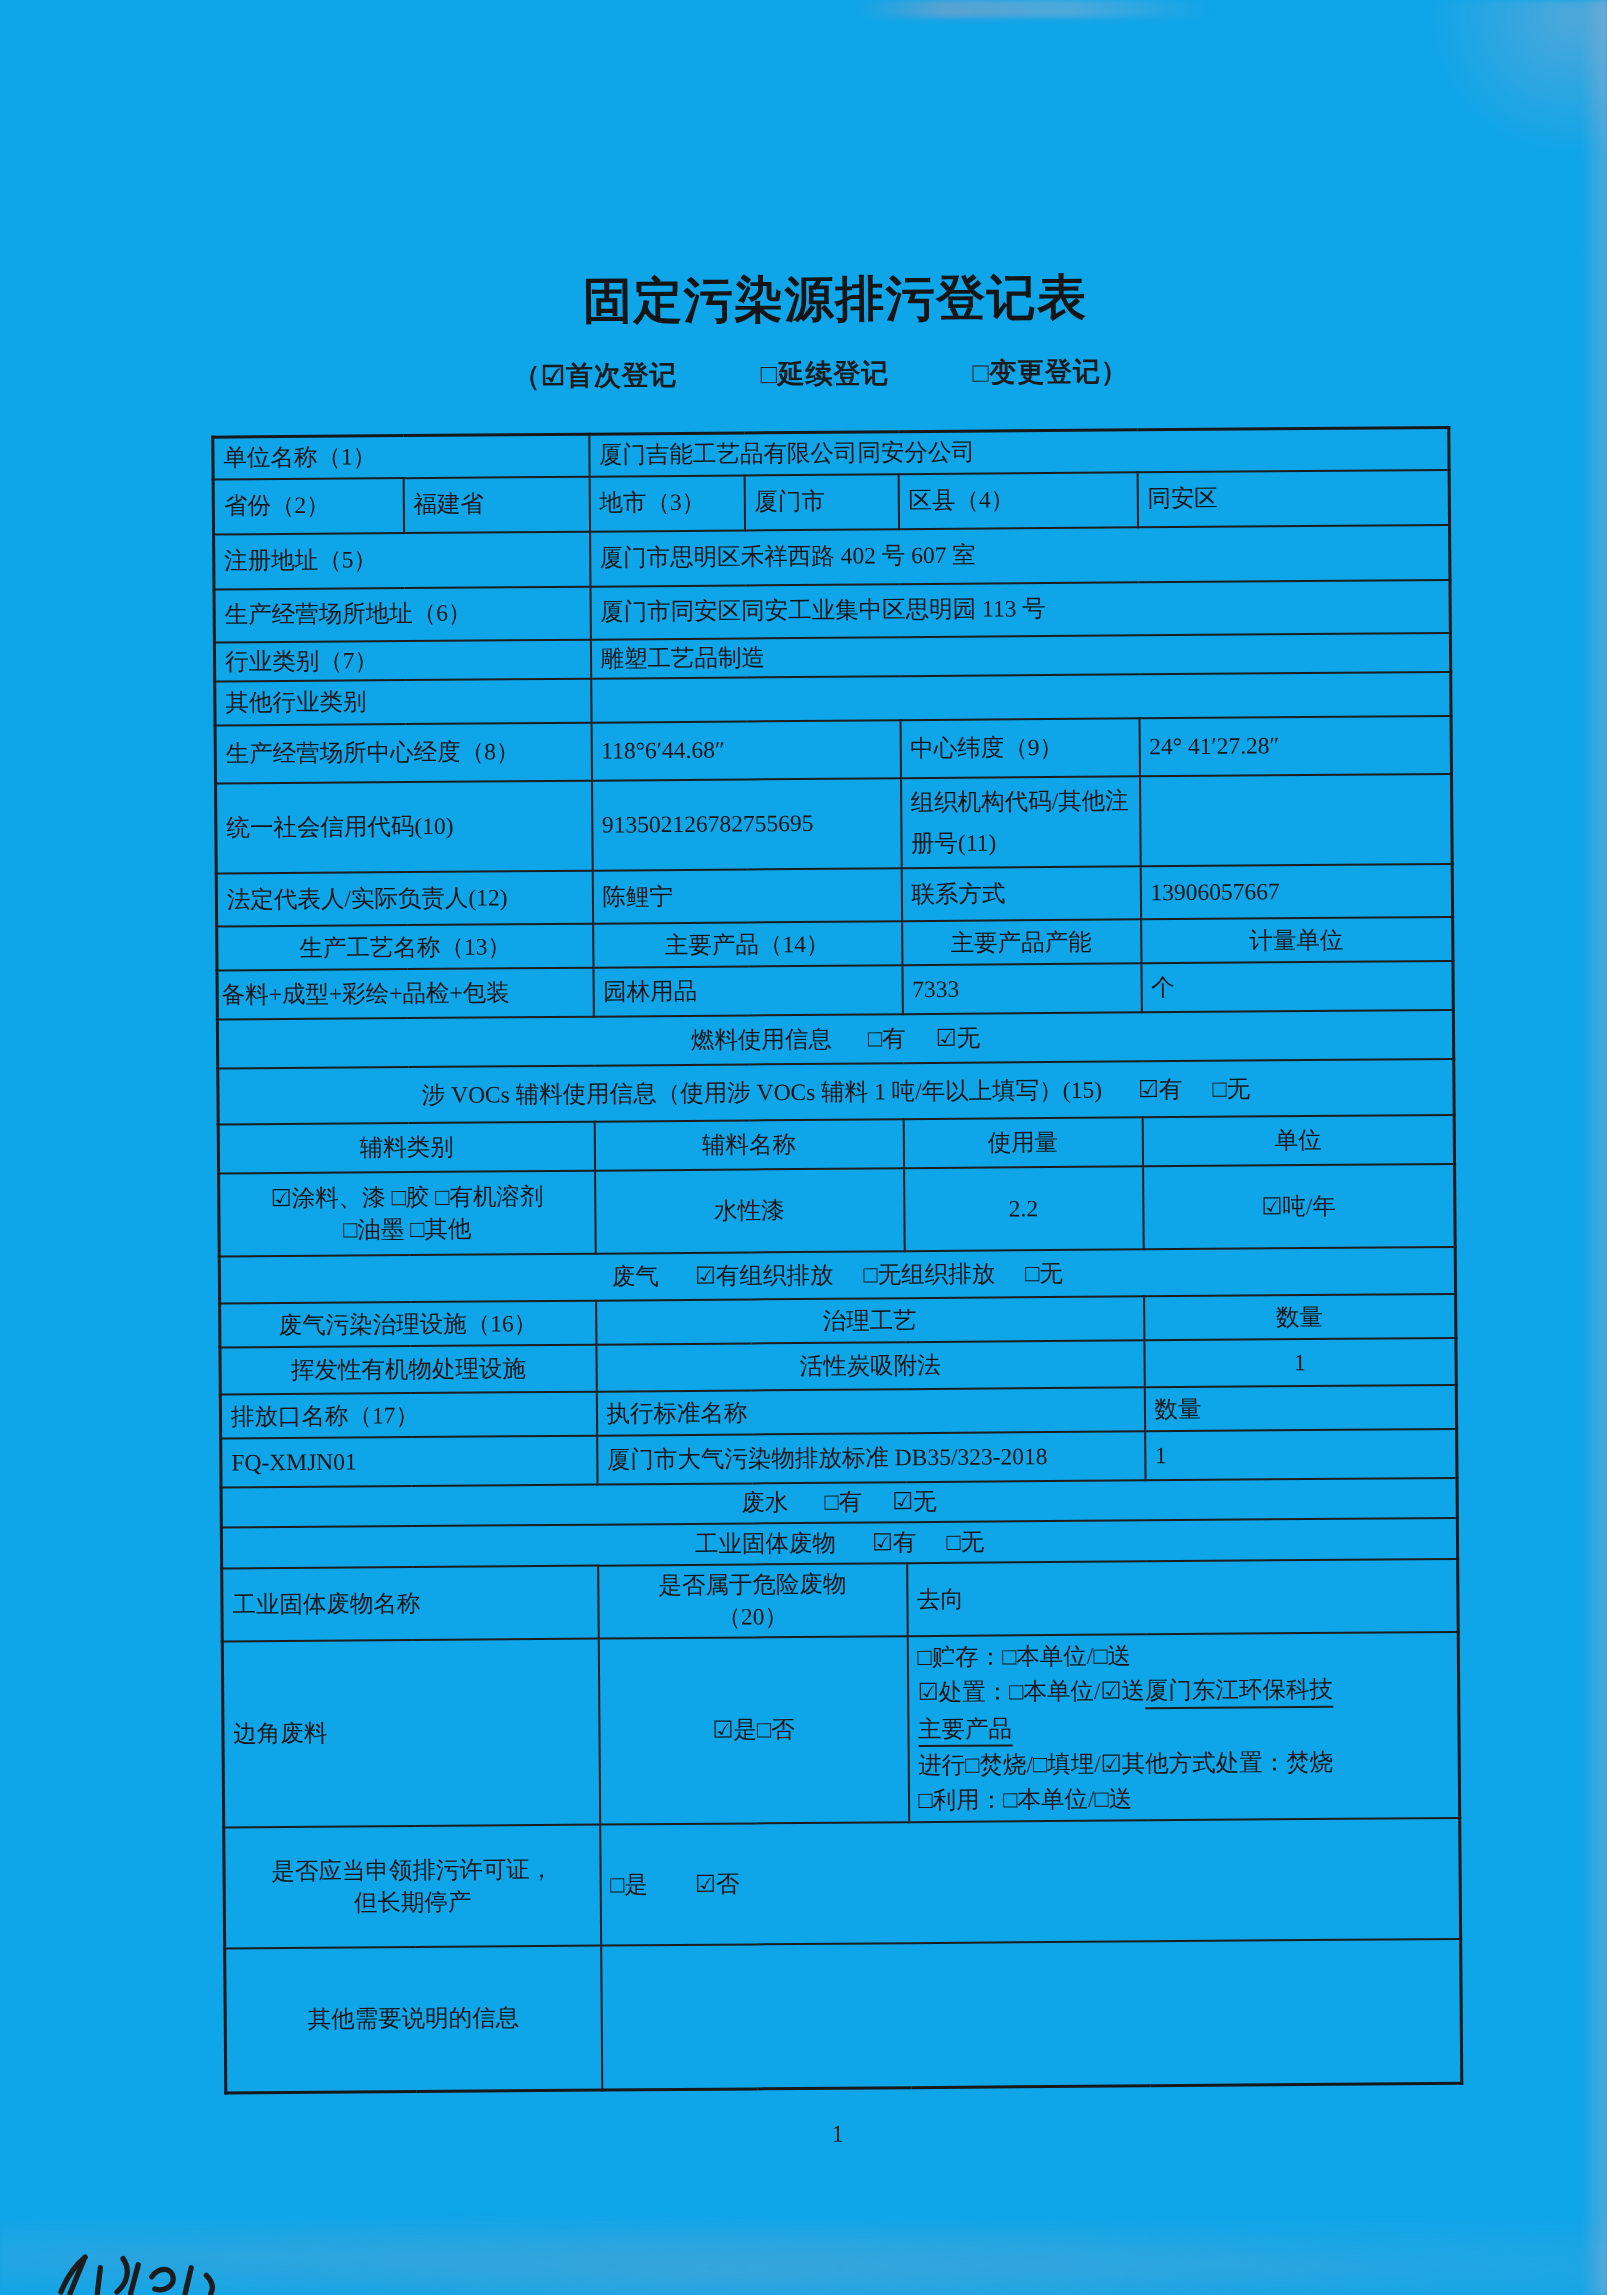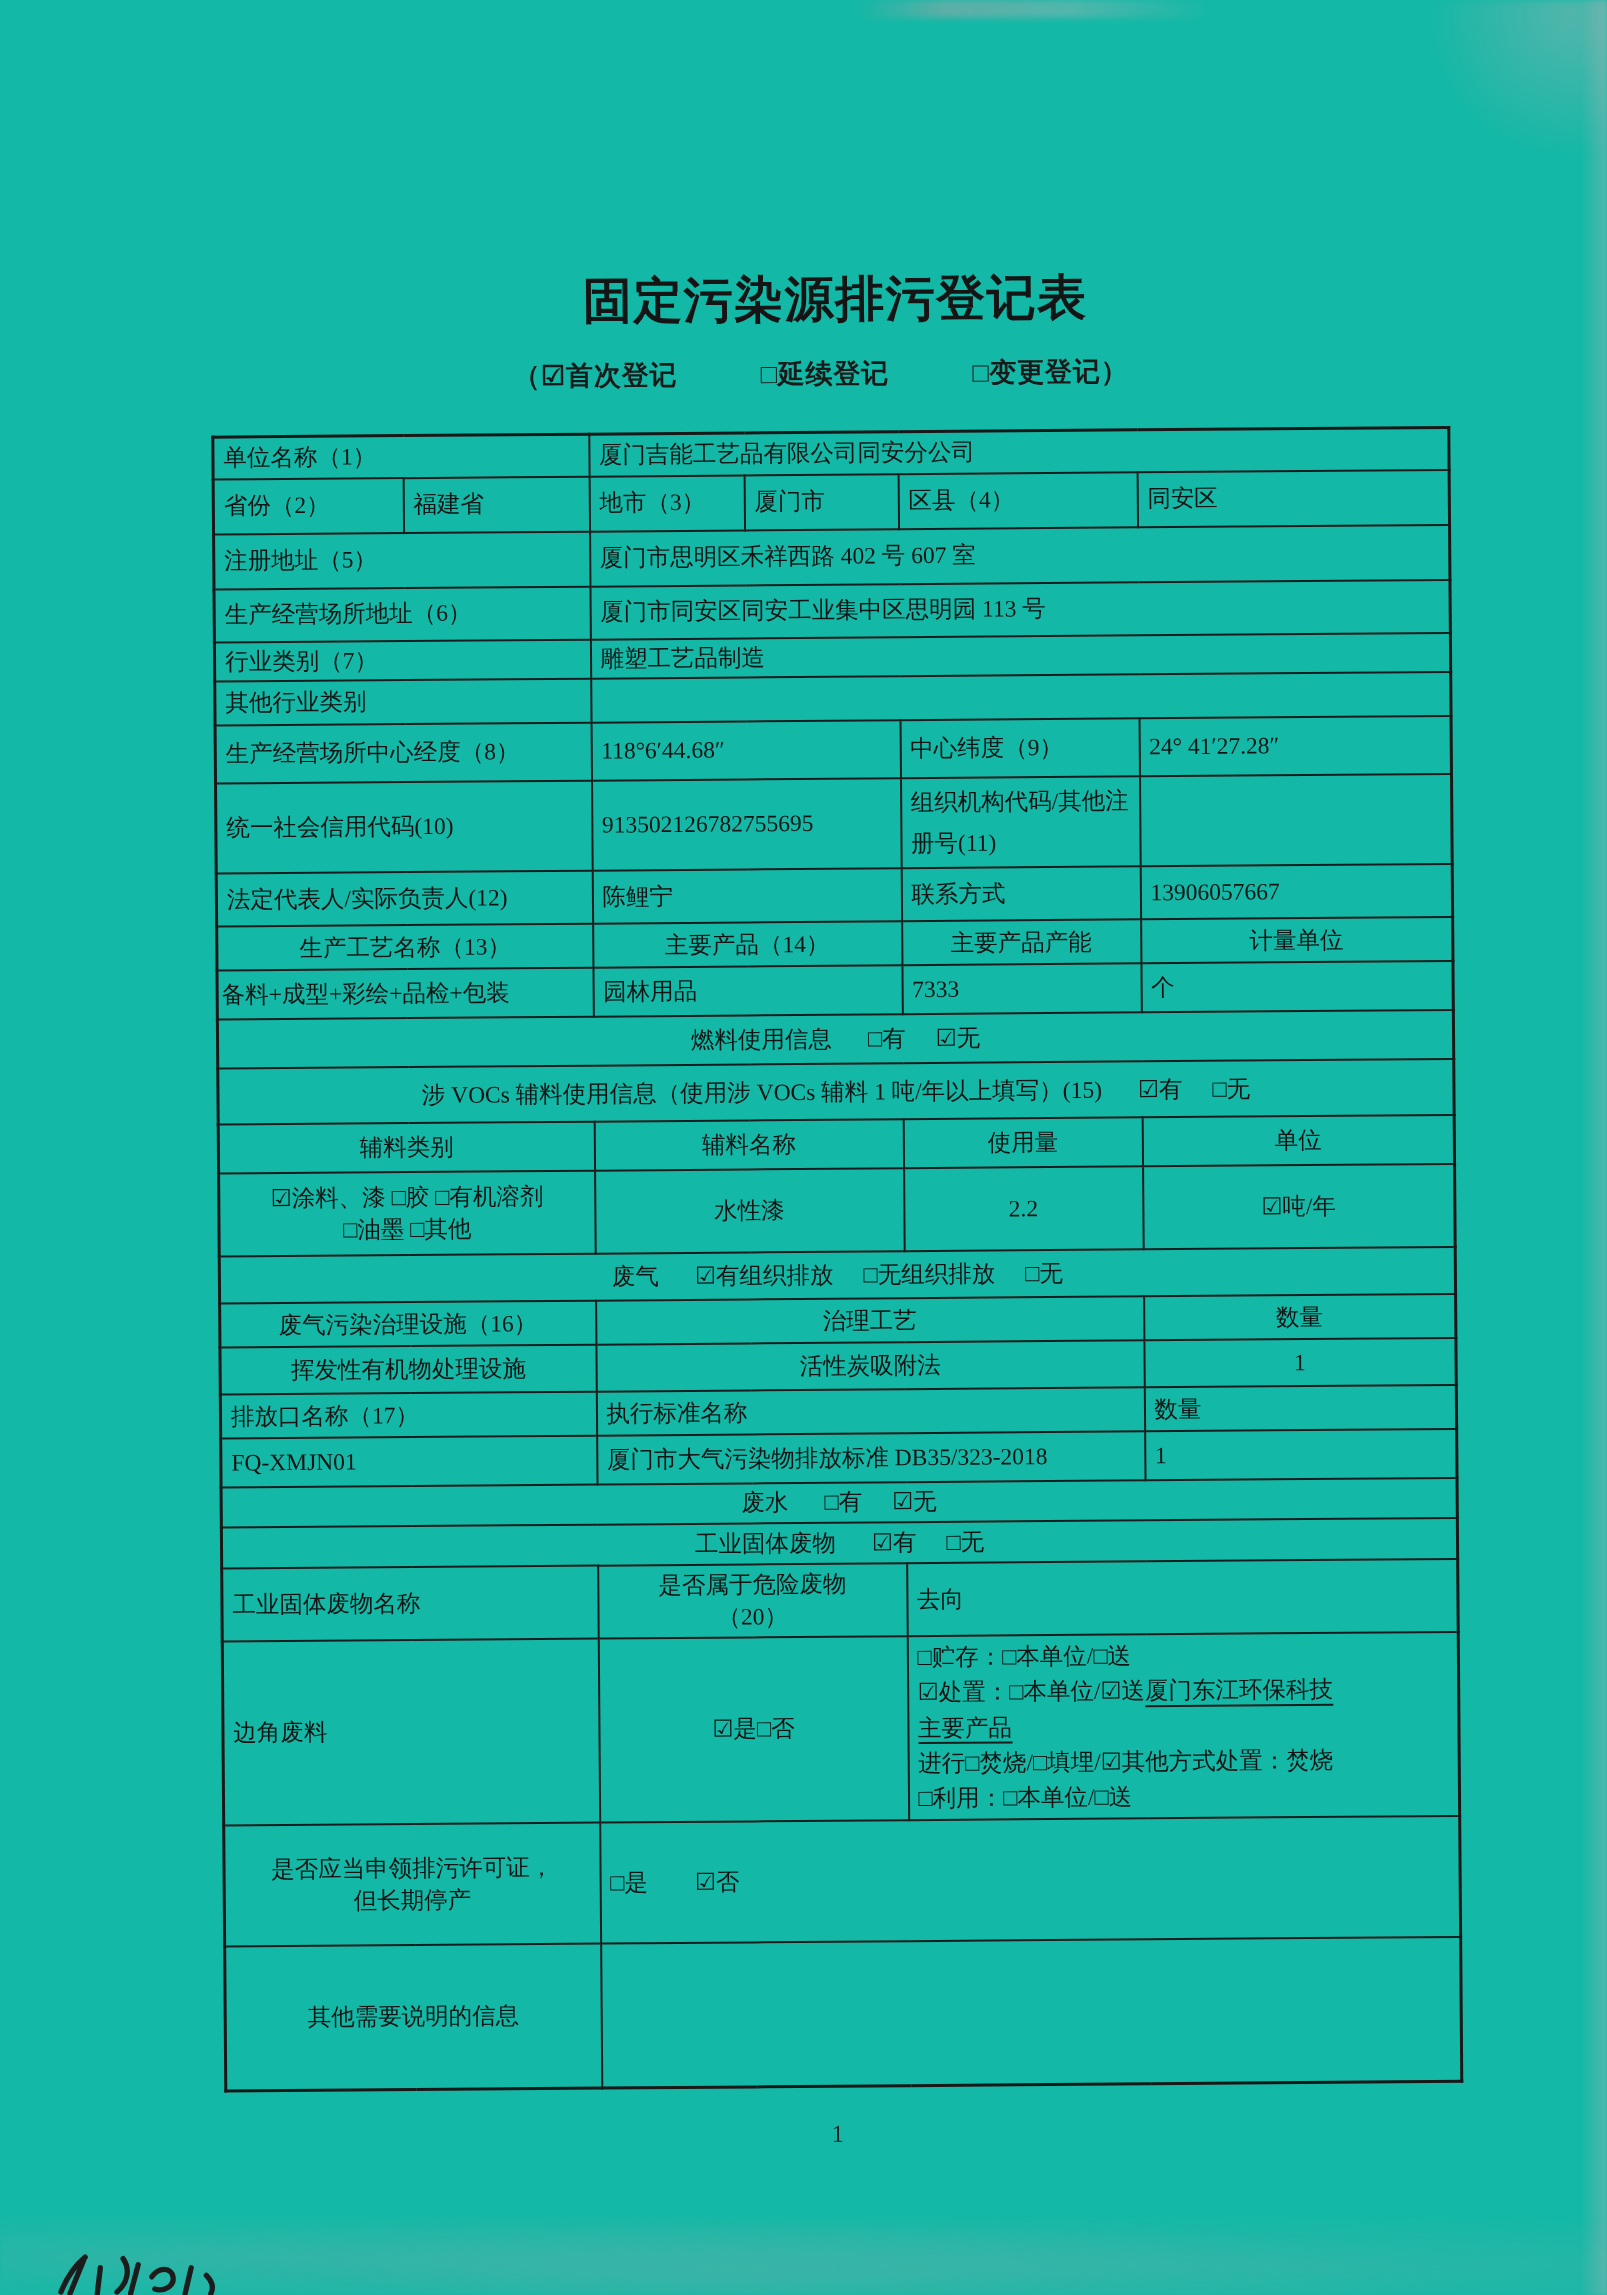--- a/index.html
+++ b/index.html
@@ -2,21 +2,21 @@
 <html style="font-size:12px"><head>
 <meta charset="utf-8">
 <style>
   html,body{margin:0;padding:0;}
   body{
     width:1607px;height:2295px;position:relative;overflow:hidden;
     background:#ffffff;
     font-family:"Liberation Serif","DejaVu Serif",serif;
     color:#1b1b1b;
   }
-  .page{position:absolute;inset:0;background:#14b8a6;overflow:hidden;}
+  .page{position:absolute;inset:0;background:#0ea5e9;overflow:hidden;}
   .content{position:absolute;inset:0;transform:rotate(-0.45deg);transform-origin:50% 45%;}
 
   .title{
     position:absolute;left:553px;top:267px;width:576px;
     text-align:center;font-size:49px;font-weight:700;letter-spacing:1.5px;color:#151515;
   }
   .subtitle{
     position:absolute;left:485px;top:356px;width:682px;
     text-align:center;font-size:27px;font-weight:700;color:#1a1a1a;letter-spacing:0.8px;
   }
@@ -32,21 +32,21 @@
     padding:3px 9px;
     vertical-align:middle;
     overflow:hidden;
   }
   td.c{text-align:center;}
   td.vt{vertical-align:top;padding-top:7.6px;}
   td.vb{vertical-align:bottom;padding-bottom:7.6px;}
   .opt{margin-left:36px;}
   .opt-sm{margin-left:30px;}
   td.dest{line-height:1.5;padding:6px 10.6px;}
-  .u{border-bottom:2.3px solid #1d1d1d;padding-bottom:1.5px;}
+  .u{border-bottom:2.3px solid #1d1d1d;padding-bottom:1.5px;font-family:Liberation Mono, monospace;}
   td.indent{padding-left:32px;}
 
   .pageno{position:absolute;left:823px;top:2121px;font-size:24px;color:#202020;}
 
   
   .smudge-top{
     position:absolute;left:857px;top:0;width:356px;height:18px;
     background:linear-gradient(90deg,rgba(214,160,170,0) 0%,rgba(214,160,170,.38) 25%,rgba(224,180,188,.30) 60%,rgba(214,160,170,0) 100%);
     filter:blur(3px);
   }

